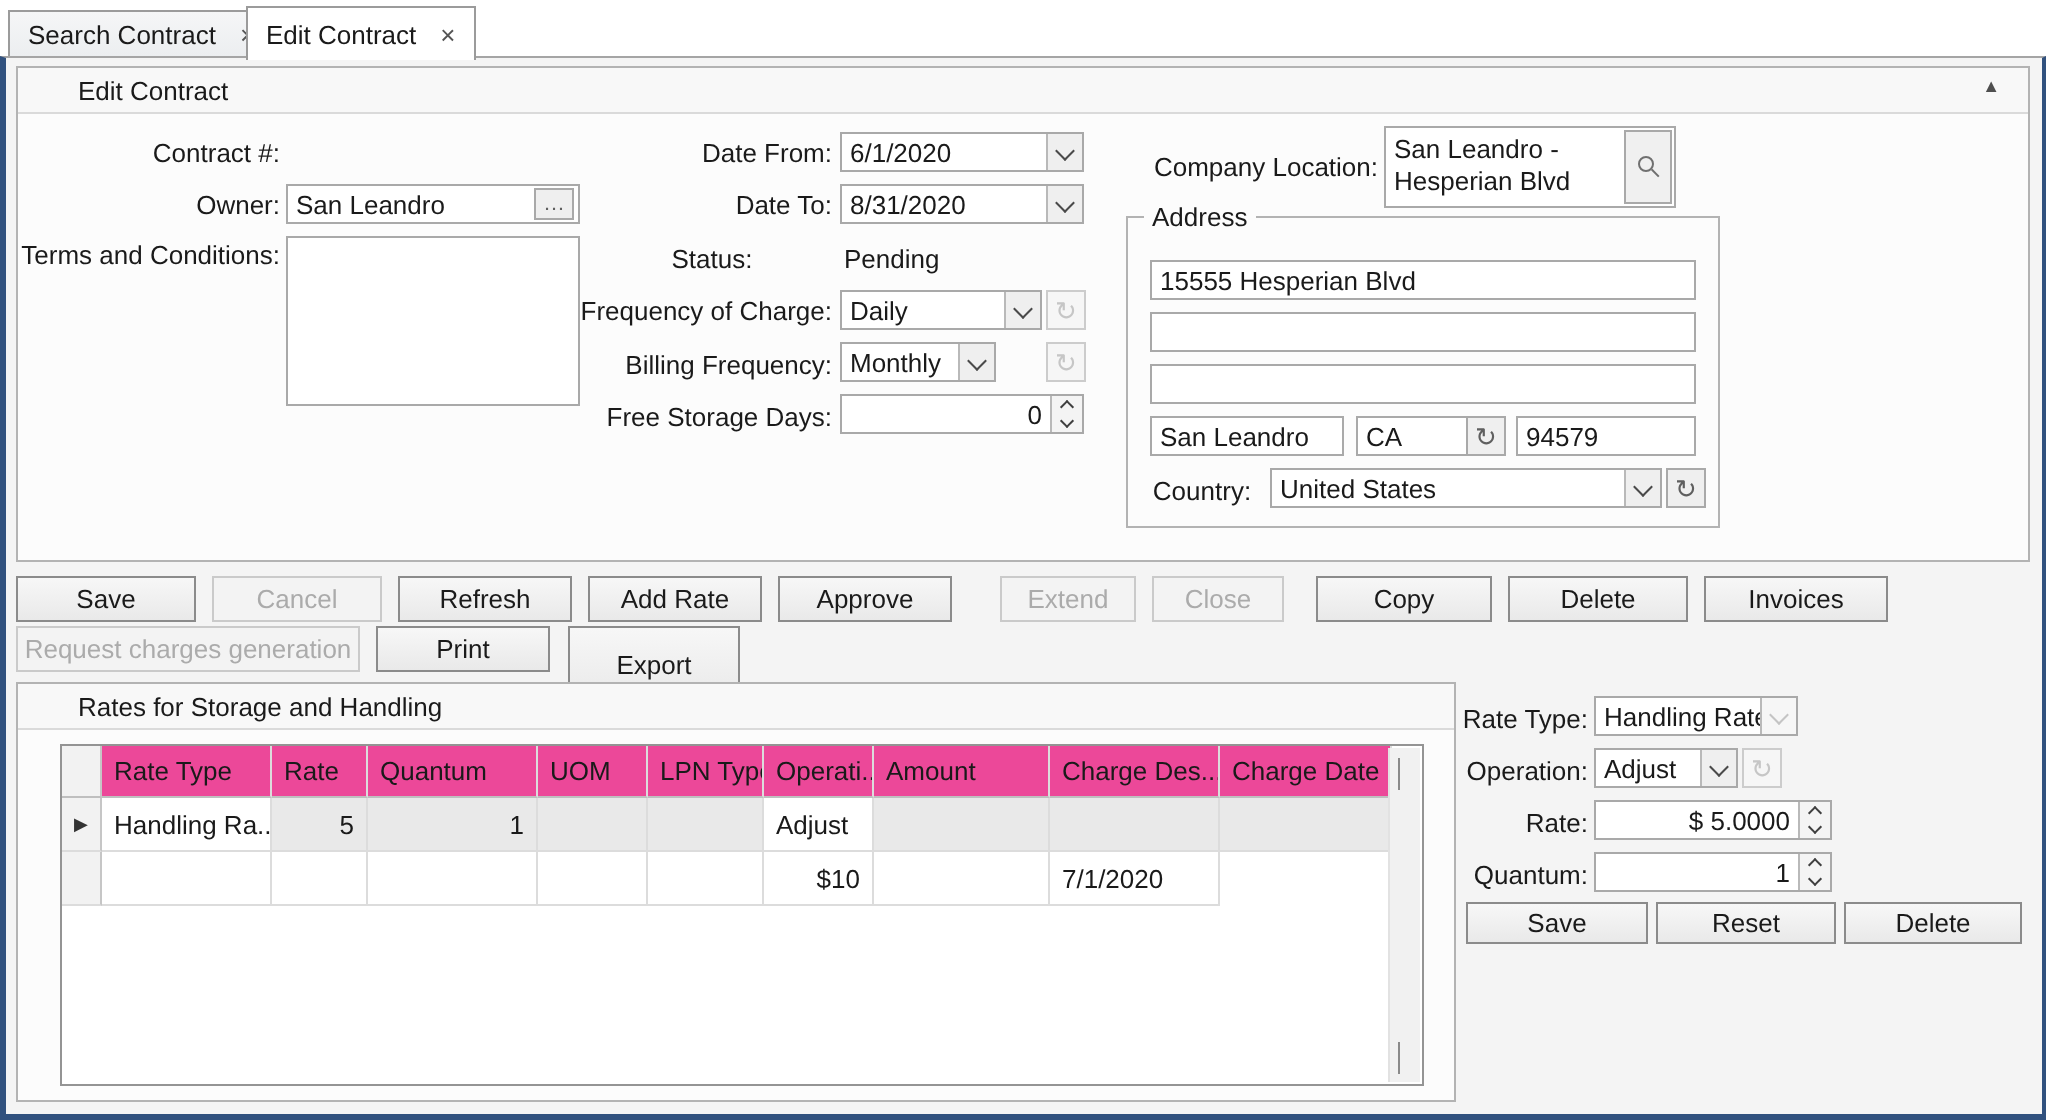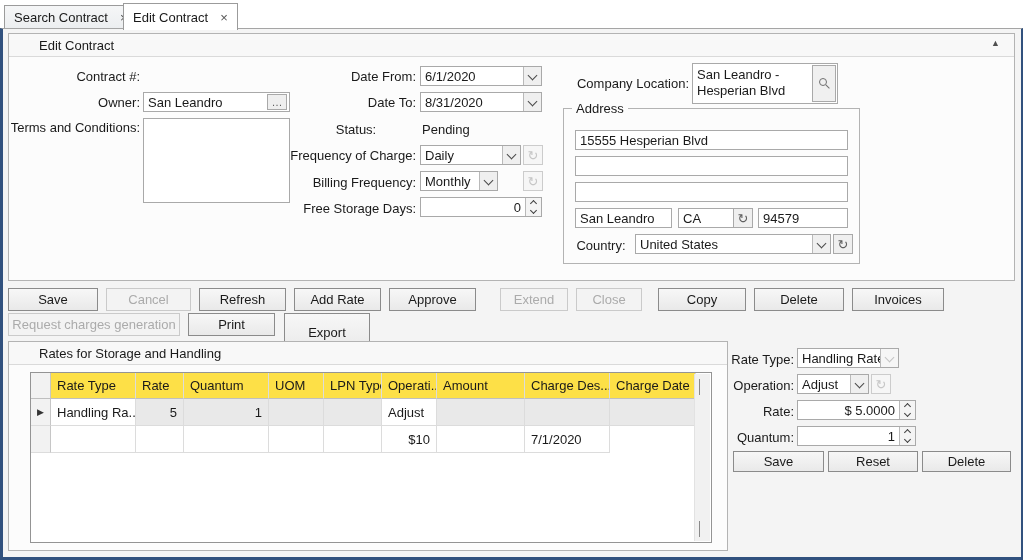--- a/index.html
+++ b/index.html
@@ -63,21 +63,21 @@
   .mag::before { content:""; position:absolute; width:6px; height:6px; border:1.4px solid #707070; border-radius:50%; left:0; top:0; }
   .mag::after { content:""; position:absolute; width:5px; height:1.4px; background:#707070; transform:rotate(45deg); left:6px; top:8px; }
 
   .legend { position:absolute; background:#fcfcfc; padding:0 4px; white-space:nowrap; }
 
   
   .grid { position:absolute; box-sizing:border-box; border:1px solid #949494; background:#fff; overflow:hidden; }
   .grow { display:grid; grid-template-columns:20px 85px 48px 85px 55px 58px 55px 88px 85px 86px; }
   .gc { box-sizing:border-box; border-right:1px solid #dcdcdc; border-bottom:1px solid #dcdcdc; padding:0 6px;
         white-space:nowrap; overflow:hidden; display:flex; align-items:center; height:27px; }
-  .gh .gc { border-bottom:1px solid #bfbfbf; height:26px; background:#fde047; }
+  .gh .gc { border-bottom:1px solid #bfbfbf; height:26px; background:#ec4899; }
   .gc.rh { background:#f2f2f2; border-right:1px solid #c6c6c6; padding:0; justify-content:center; }
   .gc.gray { background:#e9e9e9; }
   .gc.ar { justify-content:flex-end; }
   .marker { font-size:9px; color:#333; }
   .vsb { position:absolute; top:1px; bottom:1px; right:1px; width:15px; background:#f1f1f1; border-left:1px solid #e2e2e2; }
   .vsb .sup { position:absolute; top:5px; left:4px; }
   .vsb .sdn { position:absolute; bottom:5px; left:4px; }
 </style>
 </head>
 <body>

